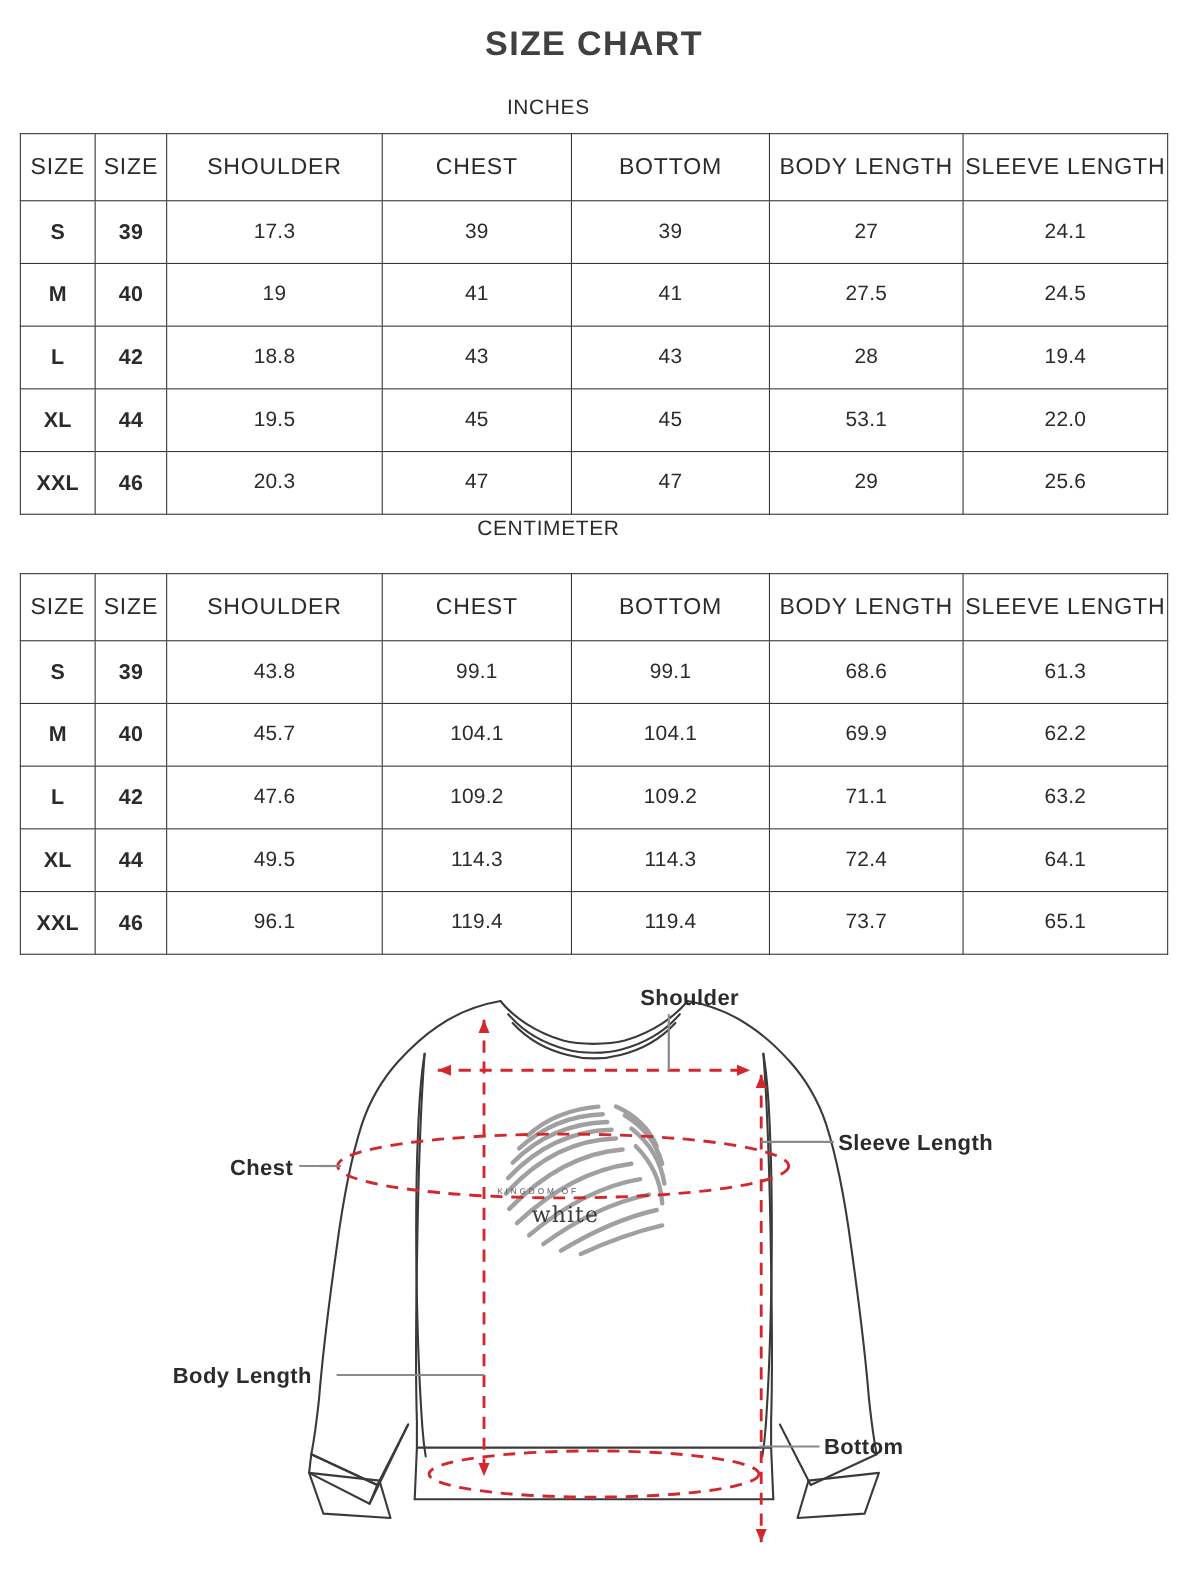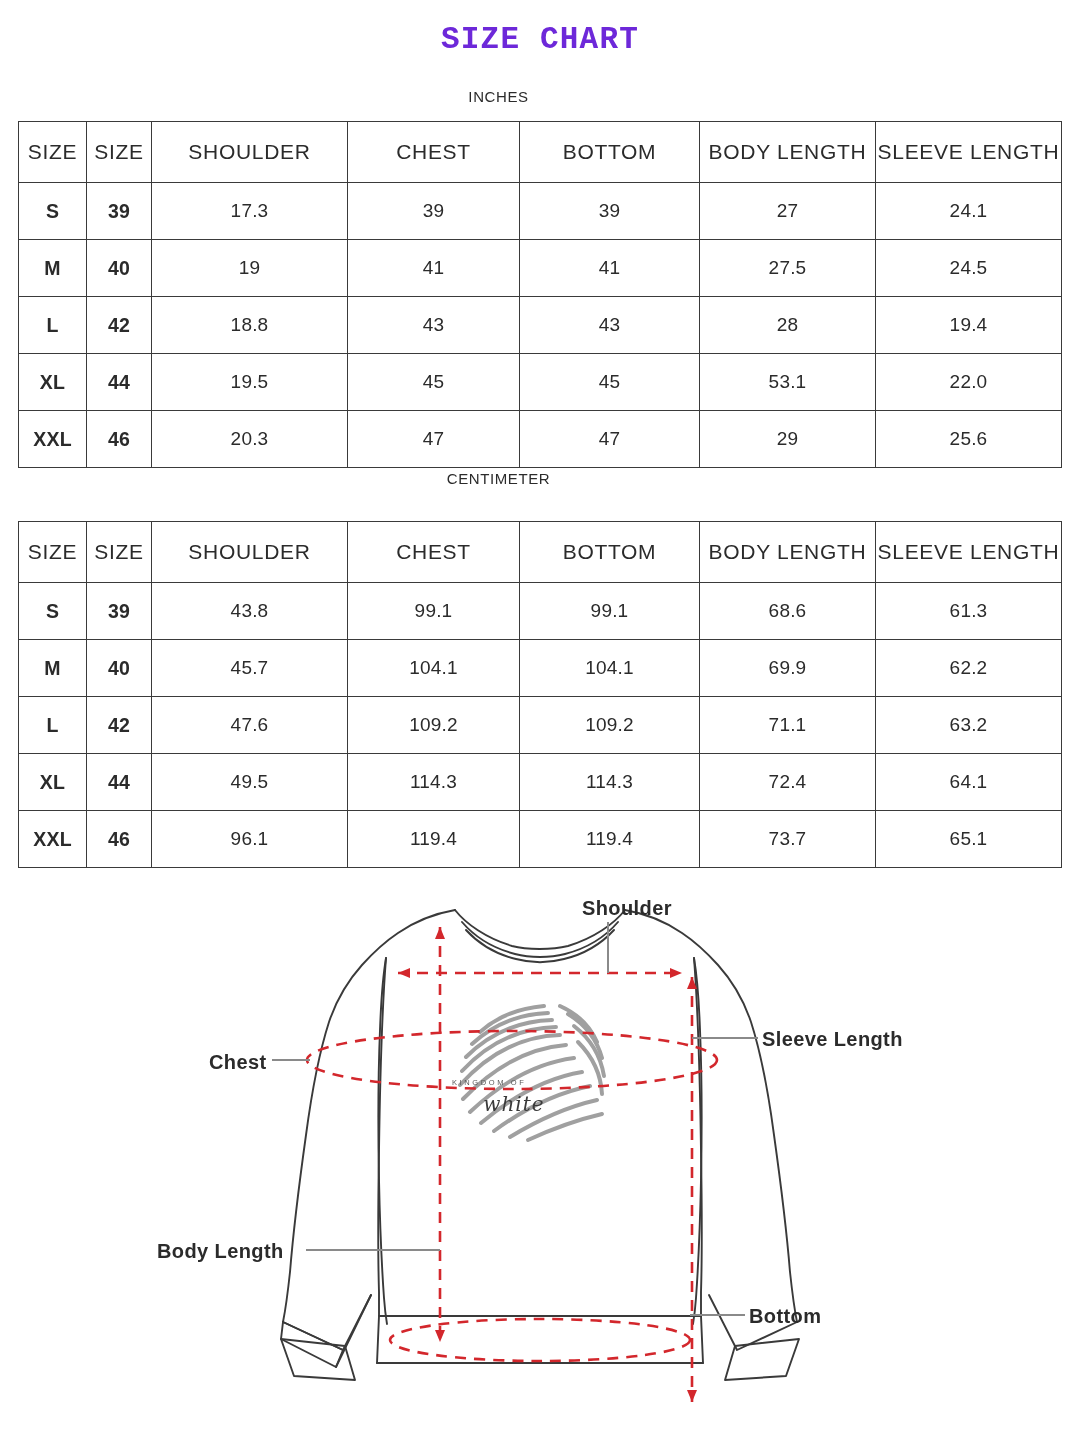--- a/index.html
+++ b/index.html
@@ -19,31 +19,30 @@
   
   .page-title {
     position: absolute;
     top: 22px;
     left: 0;
     width: 1080px;
     text-align: center;
     font-size: 31px;
     font-weight: bold;
     letter-spacing: 1.2px;
-    color: #6d28d9;
-    font-family: Liberation Mono, monospace;
+    color: #404040;
   }
 
   
   .unit-caption {
     position: absolute;
     left: 0;
     width: 997px;
     text-align: center;
-    font-size: 15px;
+    font-size: 19px;
     font-weight: normal;
     letter-spacing: 0.6px;
     color: #2b2b2b;
   }
   #caption-inches { top: 88px; }
   #caption-cm { top: 470px; }
 
   
   .size-table {
     position: absolute;
@@ -125,21 +124,20 @@
     text-align: left;
     font-size: 7.5px;
     letter-spacing: 2.6px;
     color: #5a5a5a;
   }
   .logo-script {
     position: absolute;
     left: 0; top: 70px; width: 124px;
     text-align: center;
     font-family: "DejaVu Serif", serif;
-    font-style: italic;
     font-size: 20px;
     color: #3a3a3a;
     letter-spacing: 1px;
   }
 </style>
 </head>
 <body>
 
 <div class="page-title">SIZE CHART</div>
 

